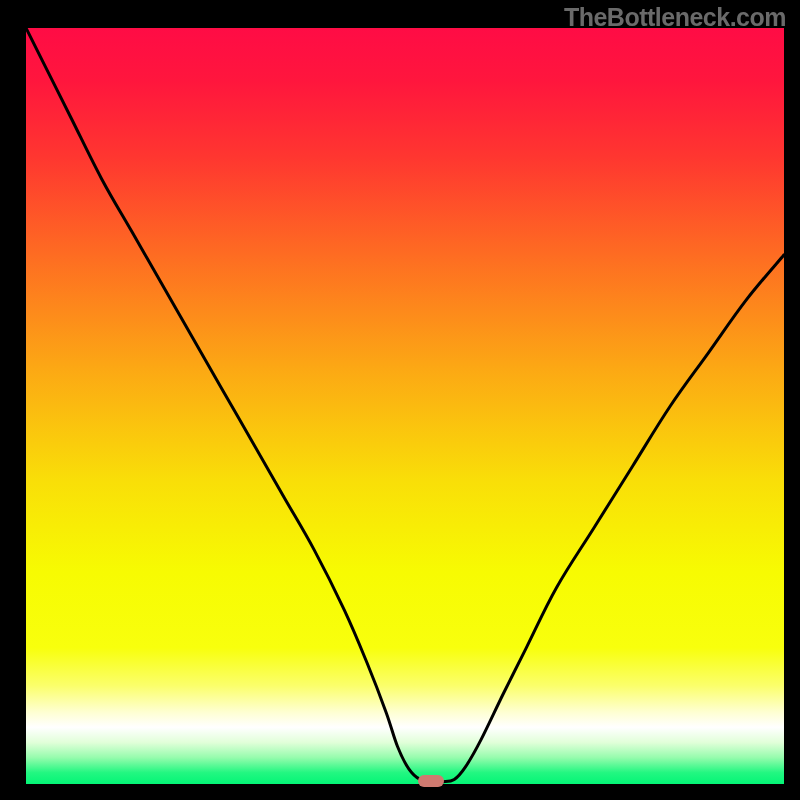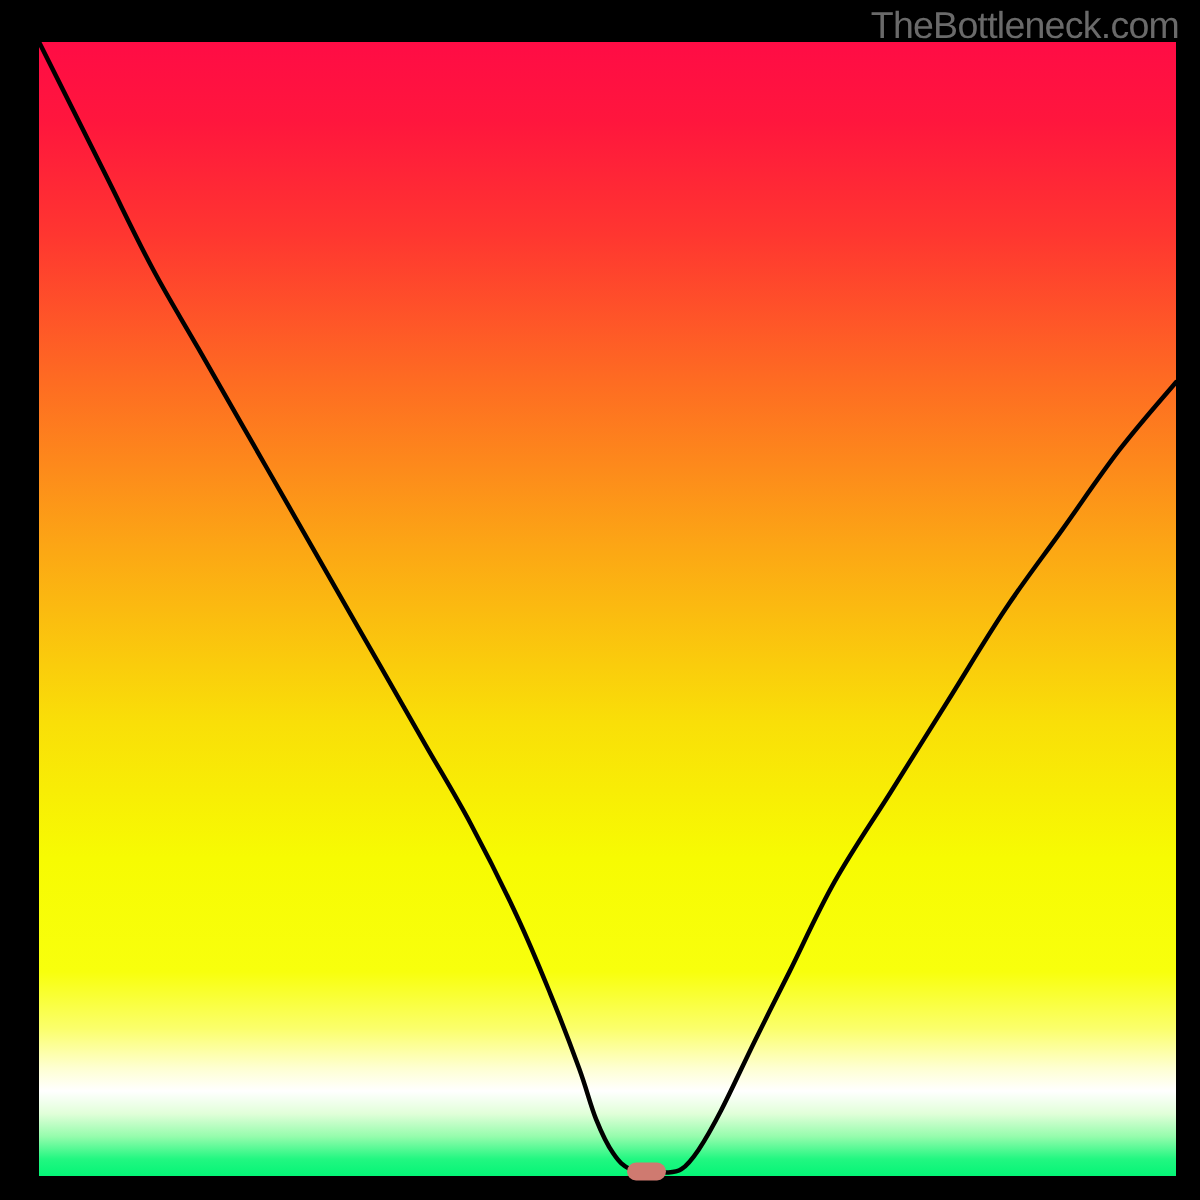--- a/index.html
+++ b/index.html
@@ -10,21 +10,21 @@
     height: 800px;
     position: relative;
     font-family: Arial, sans-serif;
   }
   .watermark {
     position: absolute;
     top: 3px;
     right: 14px;
     color: #6a6a6a;
     font-size: 25px;
-    font-weight: 400;
+    font-weight: 700;
     z-index: 10;
     letter-spacing: -0.5px;
   }
   .plot-area {
     position: absolute;
     left: 26px;
     top: 28px;
     width: 758px;
     height: 756px;
   }

